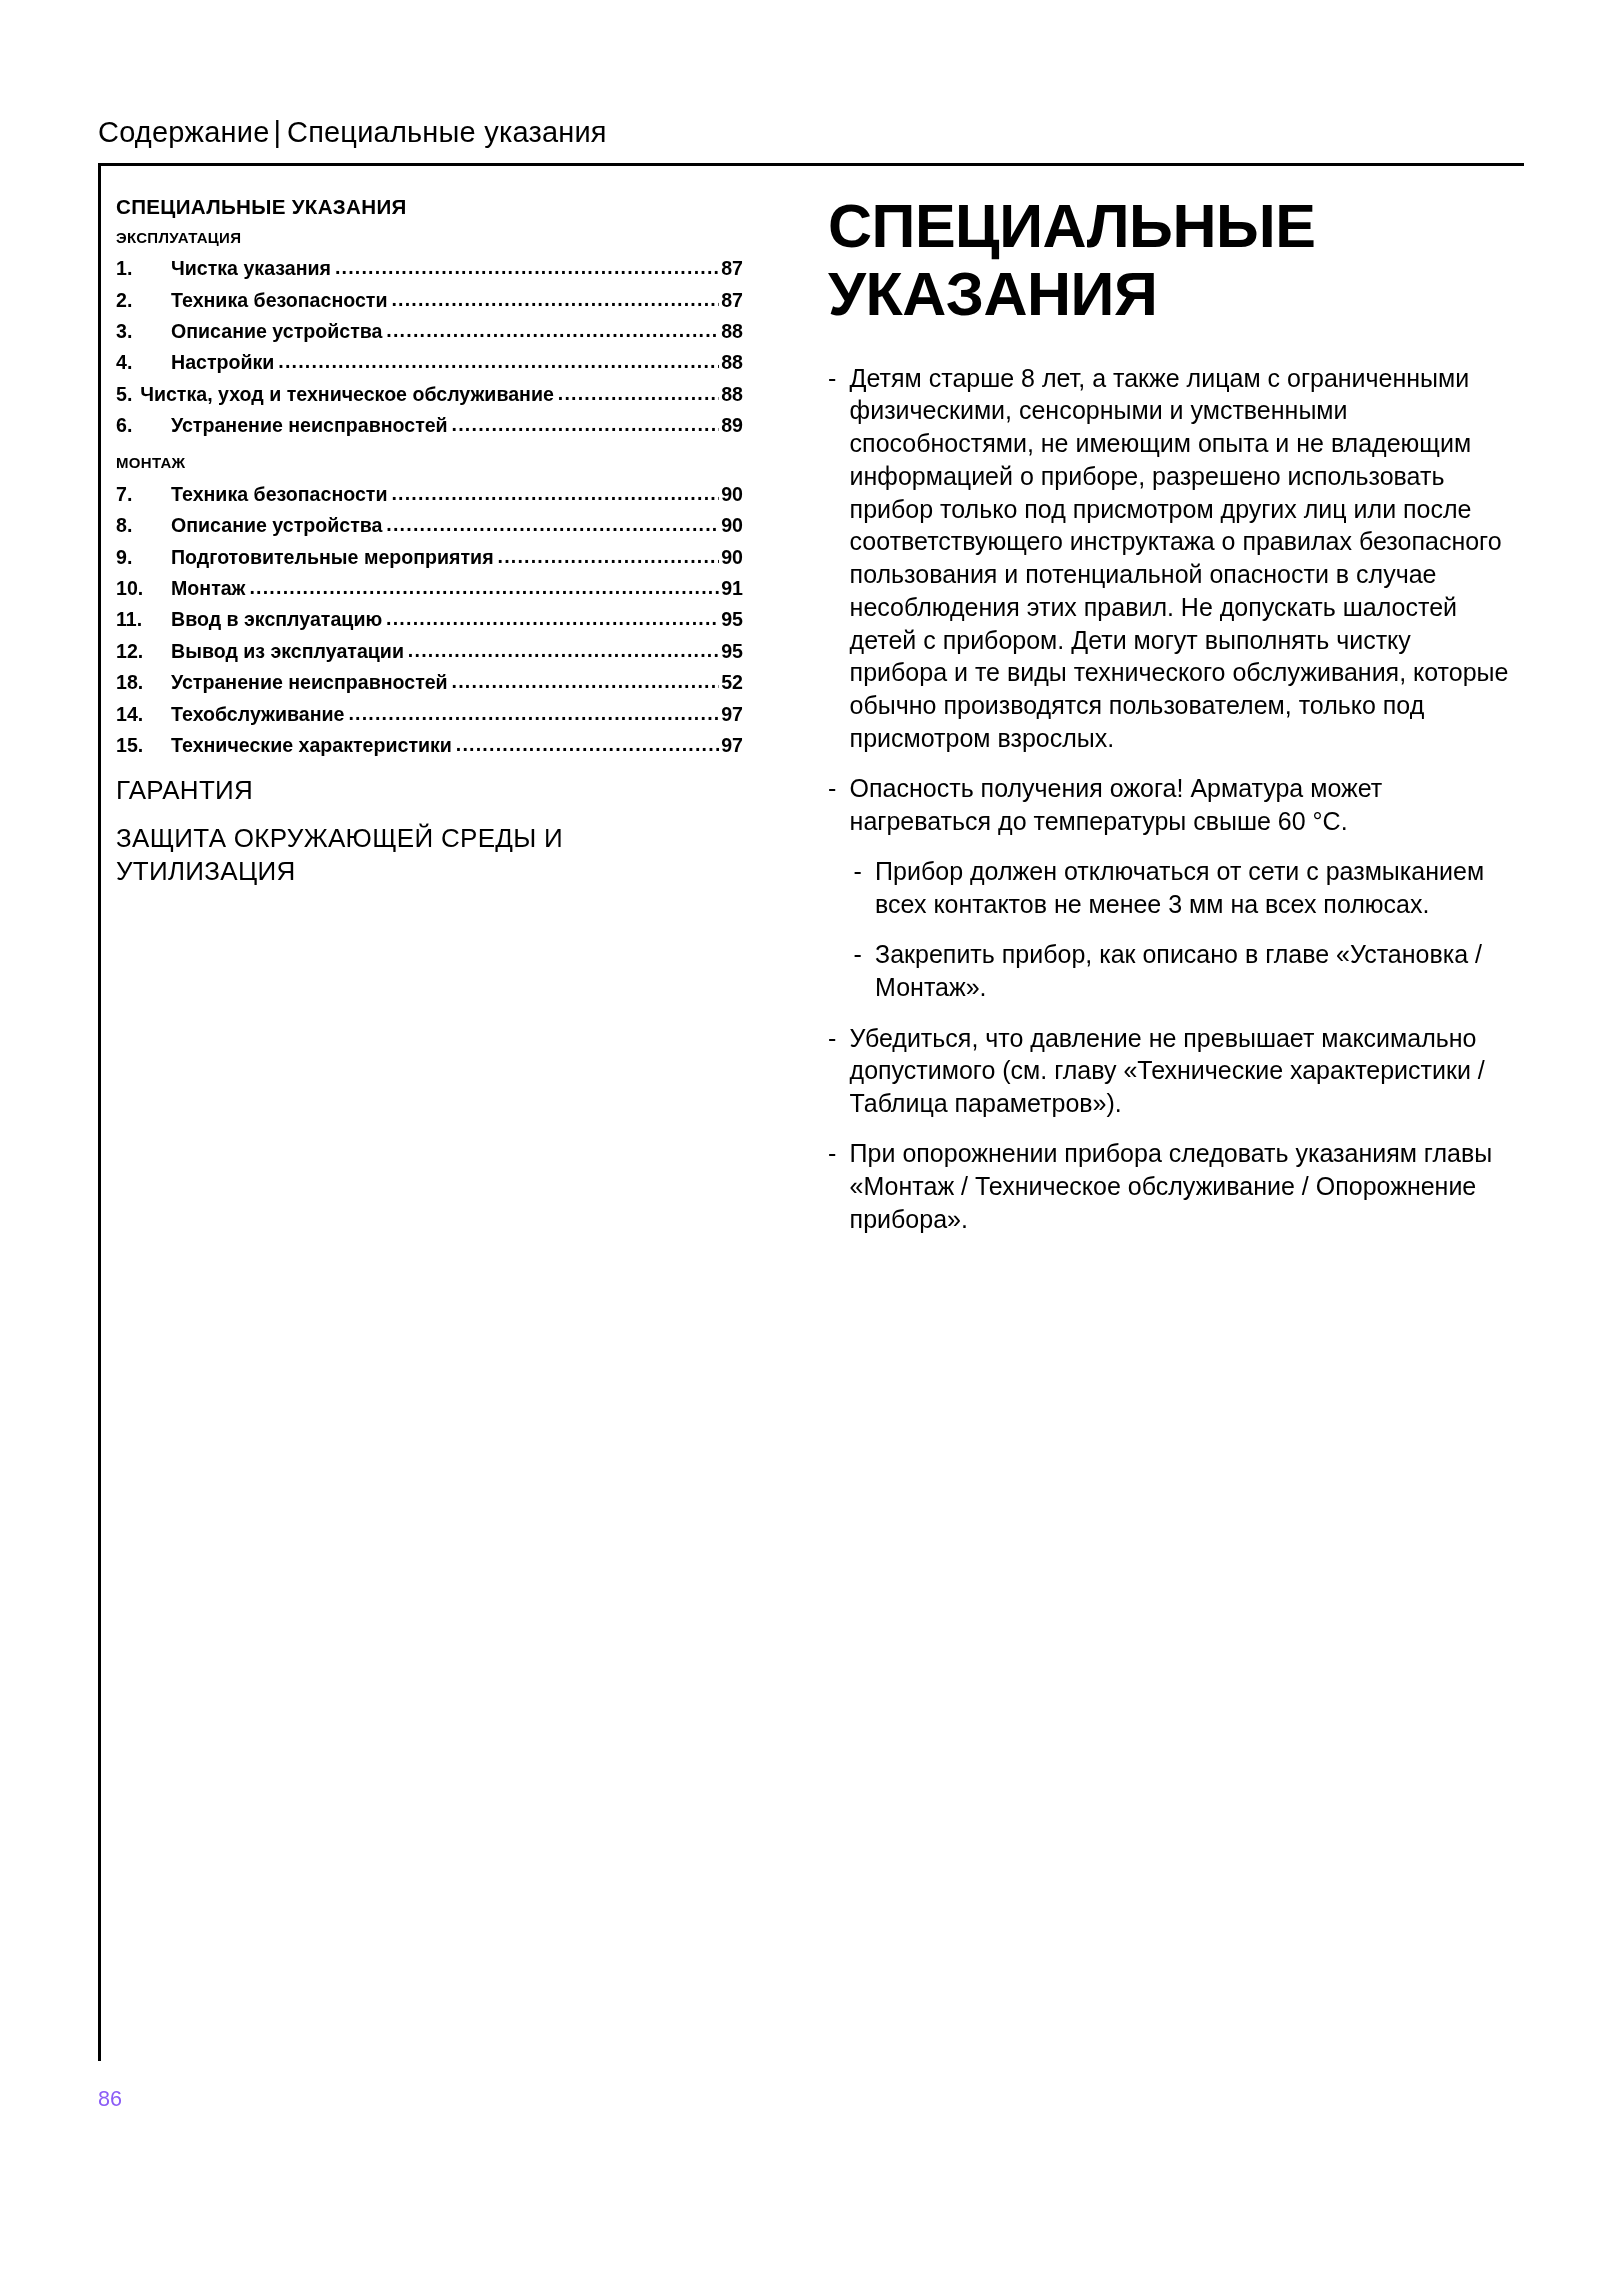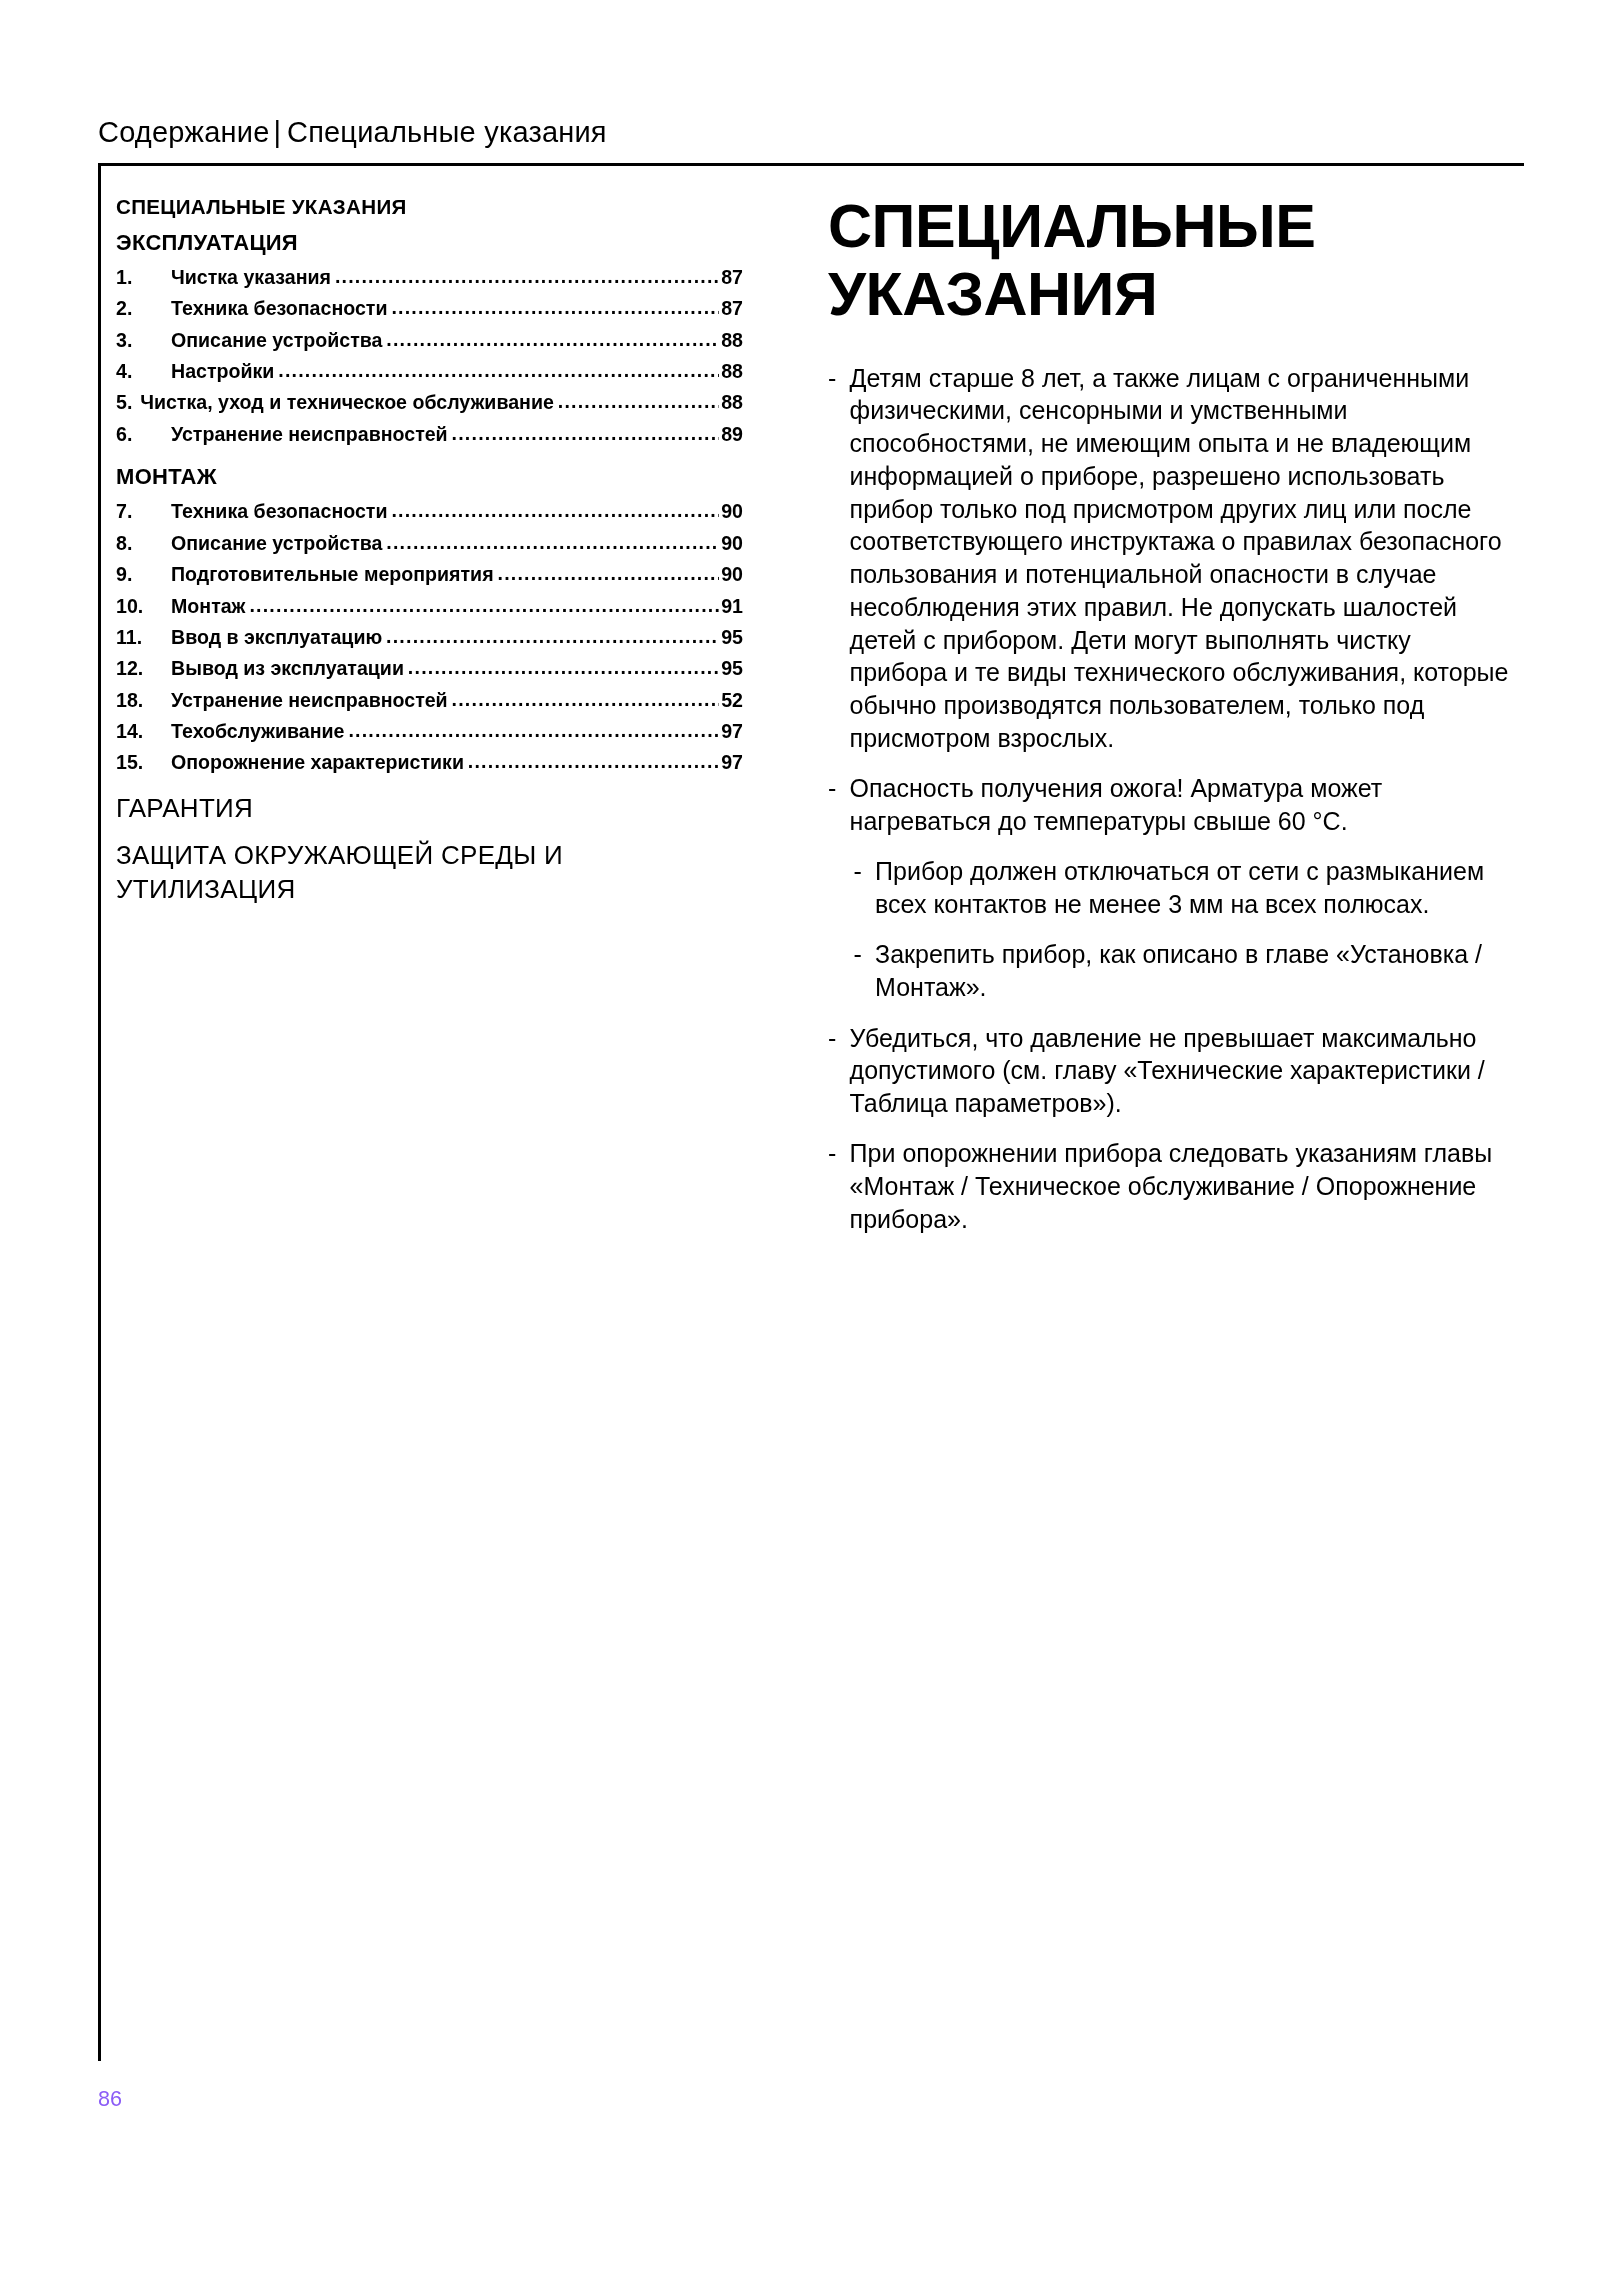--- a/index.html
+++ b/index.html
@@ -66,21 +66,21 @@
     width: 627px;
   }
   .toc-head {
     font-size: 20.6px;
     font-weight: bold;
     letter-spacing: 0.3px;
     margin: 0 0 8.8px 0;
     line-height: 1.25;
   }
   .toc-subhead {
-    font-size: 22px;
+    font-size: 15px;
     font-weight: bold;
     letter-spacing: 0.3px;
     margin: 0 0 6.9px 0;
     line-height: 1.25;
   }
   .toc-gap-top {
     margin-top: 13.7px;
   }
   .toc-row {
     display: flex;
@@ -287,21 +287,21 @@
 
     <div class="toc-row">
       <span class="toc-num">14.</span>
       <span class="toc-title">Техобслуживание</span>
       <span class="toc-dots">..........................................................................................................</span>
       <span class="toc-page">97</span>
     </div>
 
     <div class="toc-row">
       <span class="toc-num">15.</span>
-      <span class="toc-title">Опорожнение характеристики</span>
+      <span class="toc-title">Технические характеристики</span>
       <span class="toc-dots">..........................................................................................................</span>
       <span class="toc-page">97</span>
     </div>
 
     <div class="toc-plain">ГАРАНТИЯ</div>
     <div class="toc-plain">ЗАЩИТА ОКРУЖАЮЩЕЙ СРЕДЫ И УТИЛИЗАЦИЯ</div>
   </div>
 
   <div class="right">
     <h1 class="big-title">СПЕЦИАЛЬНЫЕ УКАЗАНИЯ</h1>

